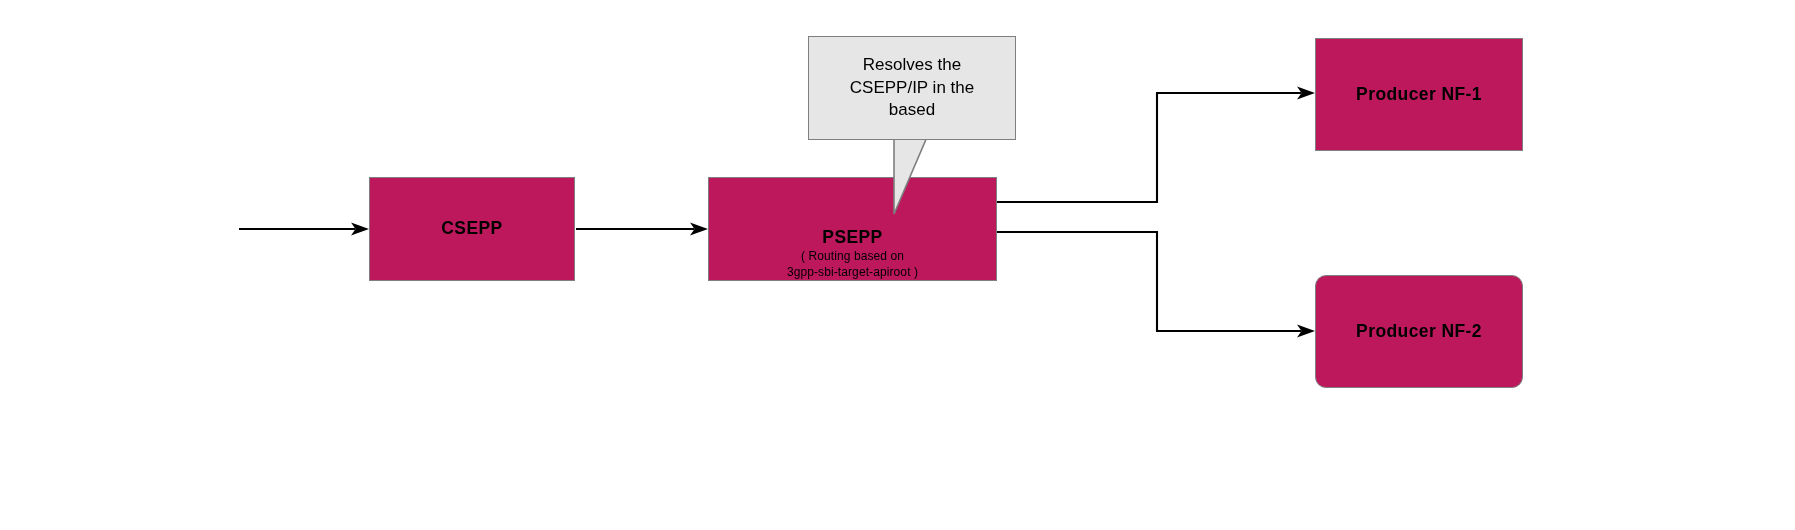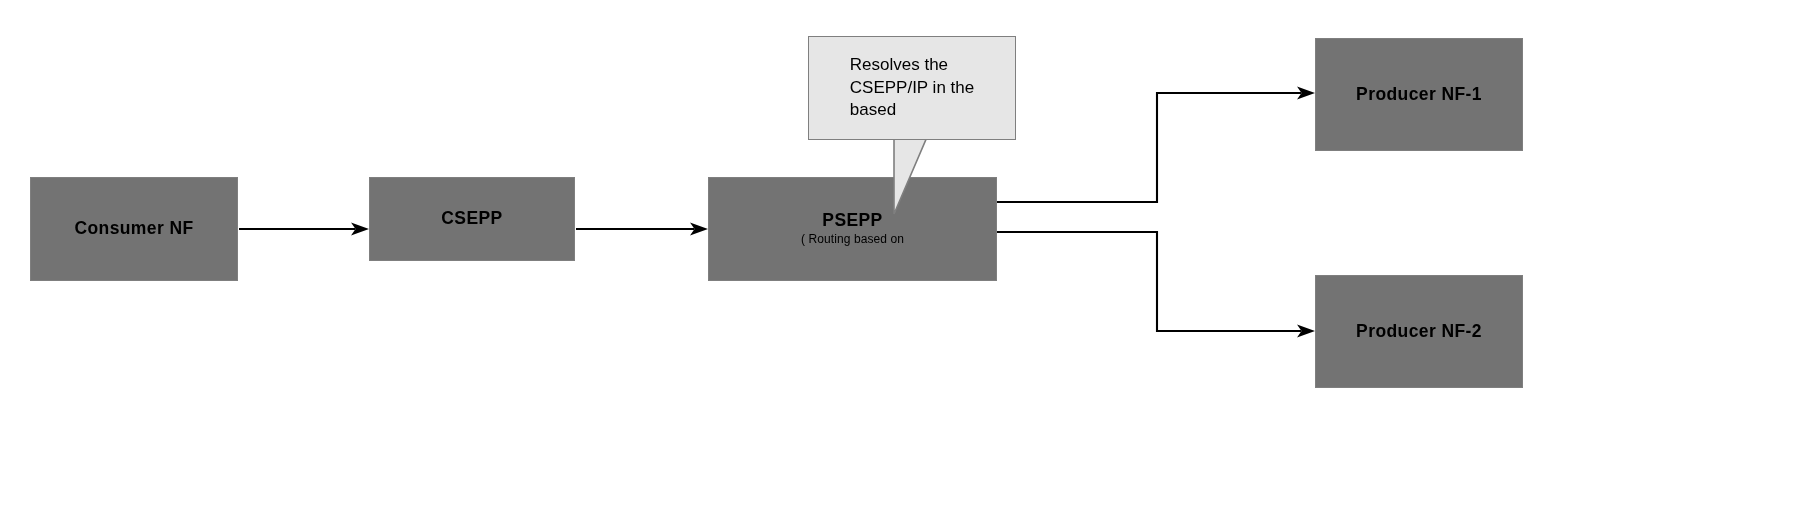--- a/index.html
+++ b/index.html
@@ -17,21 +17,21 @@
     width: 1795px;
     height: 530px;
     background: #ffffff;
     overflow: hidden;
   }
 
   
   .node {
     position: absolute;
     box-sizing: border-box;
-    background: #737373;
+    background: #be185d;
     border: 1.6px solid #7f7f7f;
     display: flex;
     flex-direction: column;
     align-items: center;
     justify-content: center;
     text-align: center;
     color: #000000;
   }
   .node .title {
     font-weight: bold;
@@ -42,44 +42,44 @@
   .node .sub {
     font-weight: normal;
     font-size: 12px;
     line-height: 1.28;
     letter-spacing: 0.1px;
     white-space: nowrap;
   }
 
   
   #node-consumer-nf { left: 30px;   top: 177px; width: 208px; height: 104px; }
-  #node-csepp       { left: 369px;  top: 177px; width: 206px; height: 84px; }
-  #node-psepp       { left: 708px;  top: 177px; width: 289px; height: 104px; }
+  #node-csepp       { left: 369px;  top: 177px; width: 206px; height: 104px; }
+  #node-psepp       { left: 708px;  top: 177px; width: 289px; height: 104px; justify-content: flex-end; }
   #node-producer-1  { left: 1315px; top: 38px;  width: 208px; height: 113px; }
-  #node-producer-2  { left: 1315px; top: 275px; width: 208px; height: 113px; }
+  #node-producer-2  { left: 1315px; top: 275px; width: 208px; height: 113px; border-radius: 11px; }
 
   
   #callout {
     position: absolute;
     left: 808px;
     top: 36px;
     width: 208px;
     height: 104px;
     z-index: 3;
   }
   #callout .bubble-box {
     position: absolute;
     inset: 0;
     box-sizing: border-box;
     background: #e6e6e6;
     border: 1.6px solid #7f7f7f;
     display: flex;
     align-items: center;
     justify-content: center;
-    text-align: left;
+    text-align: center;
     padding: 0 0;
   }
   #callout .bubble-text {
     font-size: 17px;
     line-height: 1.35;
     color: #000000;
   }
   #callout-tail {
     position: absolute;
     left: 0;
@@ -128,31 +128,29 @@
       <path class="edge-line" d="M 997 202 L 1157 202 L 1157 93 L 1301 93"></path>
       <path class="edge-head" d="M 1315 93 L 1297 86.5 L 1301.5 93 L 1297 99.5 Z"></path>
     </g>
 
     <g>
       <path class="edge-line" d="M 997 232 L 1157 232 L 1157 331 L 1301 331"></path>
       <path class="edge-head" d="M 1315 331 L 1297 324.5 L 1301.5 331 L 1297 337.5 Z"></path>
     </g>
   </svg>
 
-  <div class="node" id="node-consumer-nf">
-    <span class="title">Consumer NF</span>
-  </div>
 
   <div class="node" id="node-csepp">
     <span class="title">CSEPP</span>
   </div>
 
   <div class="node" id="node-psepp">
     <span class="title">PSEPP</span>
     <span class="sub">( Routing based on</span>
+    <span class="sub">3gpp-sbi-target-apiroot )</span>
   </div>
 
   <div class="node" id="node-producer-1">
     <span class="title">Producer NF-1</span>
   </div>
 
   <div class="node" id="node-producer-2">
     <span class="title">Producer NF-2</span>
   </div>
 

